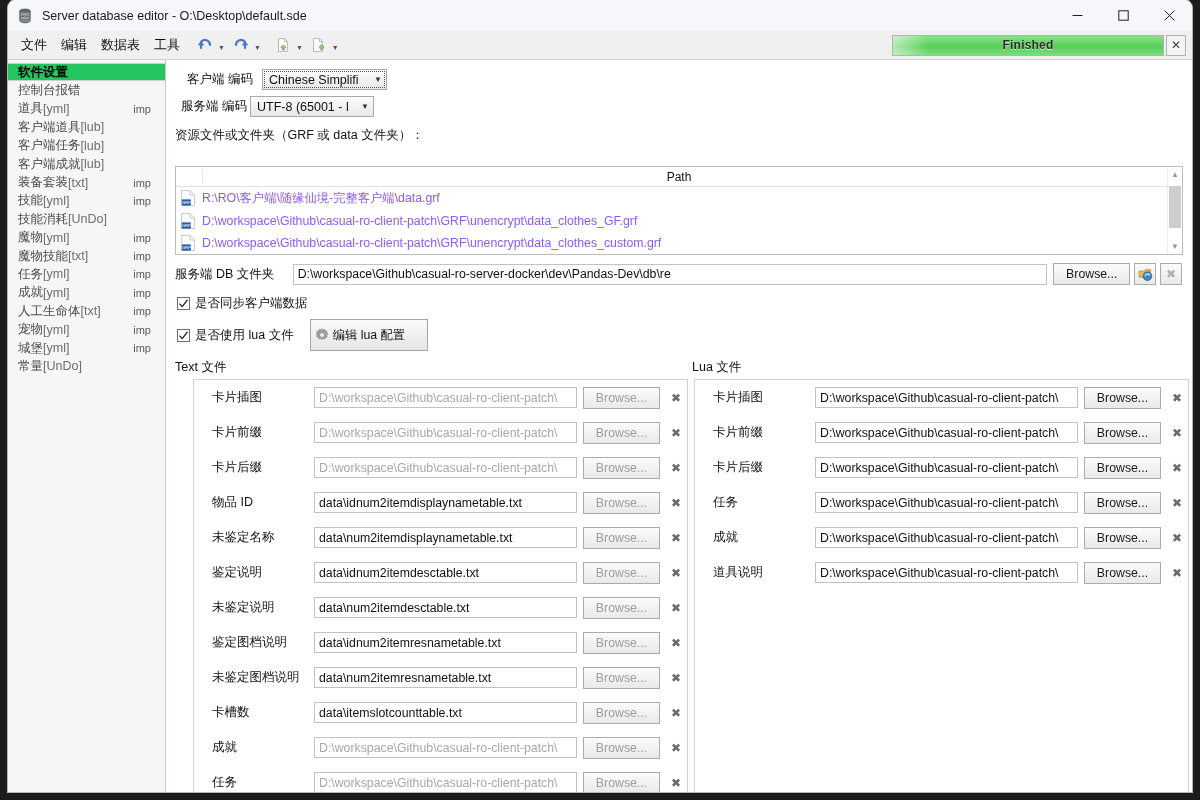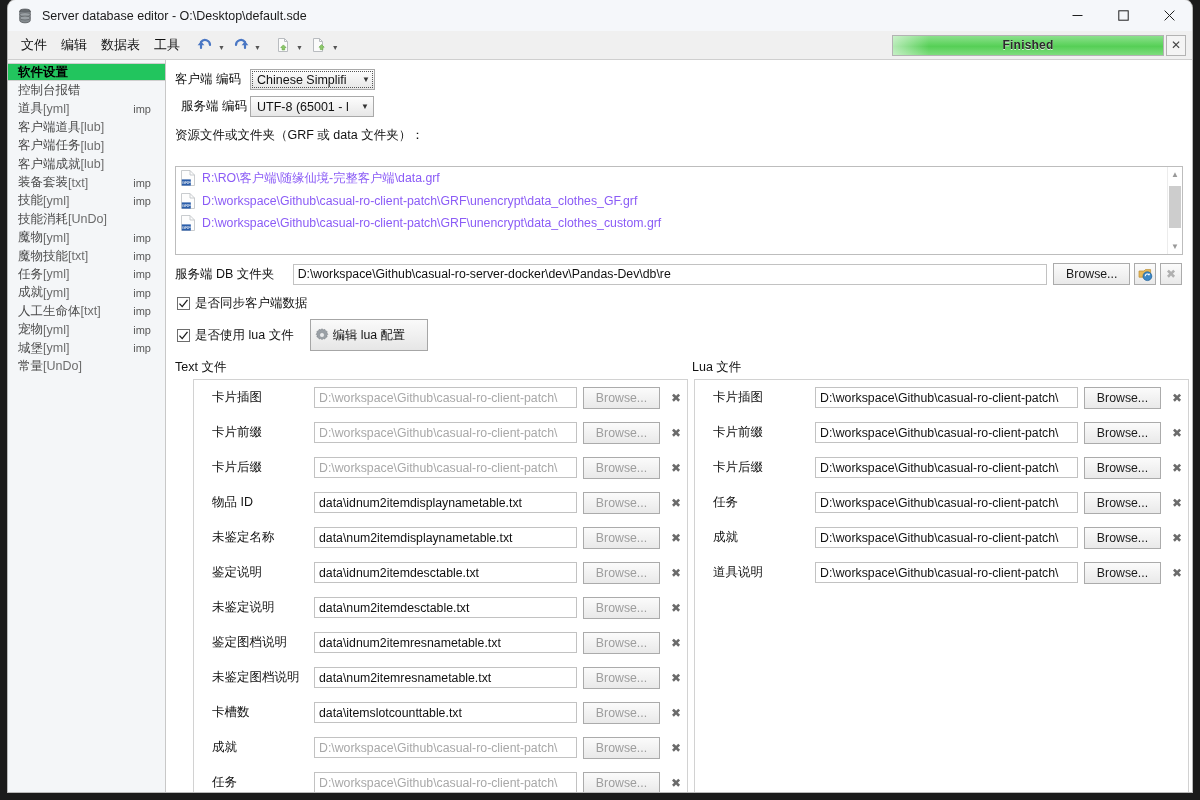--- a/index.html
+++ b/index.html
@@ -515,38 +515,39 @@
       <div class="side-item">
         <span class="nm">常量</span>
         <span class="sfx"> [UnDo]</span>
         <span class="imp"></span>
       </div>
     </div>
 
     <div class="main">
 
       <div class="row" style="margin: 1px 0 0 3px;">
-        <span class="lbl" style="width:72px;">客户端 编码</span>
+        <span class="lbl" style="width:72px;margin-left:12px;">客户端 编码</span>
         <div class="combo focused" style="width:125px; margin-left:3px;">
           <span class="cv">Chinese Simplifi</span>
           <span class="carrow">▼</span>
         </div>
       </div>
 
       <div class="row" style="margin: 6px 0 0 3px; text-align: right;">
         <span class="lbl" style="width:72px;">服务端 编码</span>
         <div class="combo" style="width:124px; margin-left:3px;">
           <span class="cv">UTF-8 (65001 - l</span>
           <span class="carrow">▼</span>
         </div>
       </div>
 
       <div style="margin: 10px 0 22px 3px;" class="sectionlabel">资源文件或文件夹（GRF 或 data 文件夹）：</div>
 
       <div class="listbox" style="margin-left:3px; margin-right:3px;">
+        <div class="list-header">Path</div>
         <div class="list-rows">
           <div class="list-row">
             <span class="grf-ico">
               <svg width="14" height="16" viewBox="0 0 14 16">
                 <path d="M0.5 0.5 h8.5 l4.5 4.5 v10.5 h-13 Z" fill="#fdfdfd" stroke="#c3c6ca" stroke-width="0.9"></path>
                 <path d="M9 0.5 v4.5 h4.5" fill="none" stroke="#c3c6ca" stroke-width="0.9"></path>
                 <rect x="0.8" y="9.4" width="9" height="6.2" fill="#2b5eaa"></rect>
                 <text x="5.3" y="14.4" font-size="4.4" fill="#ffffff" text-anchor="middle" font-family="Liberation Sans, sans-serif">GRF</text>
               </svg>
             </span>

